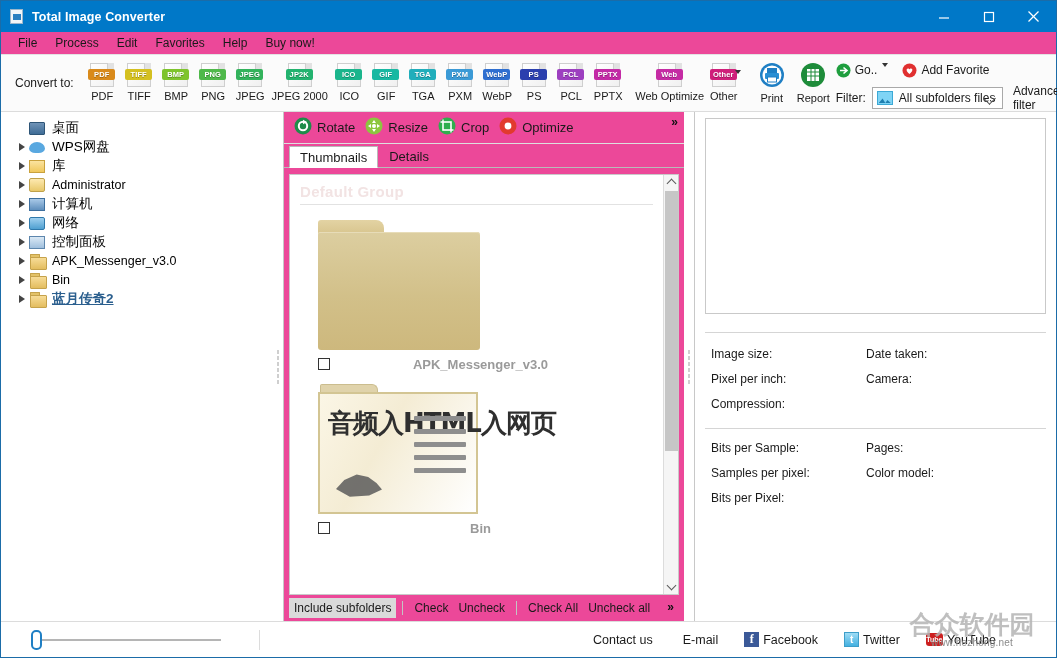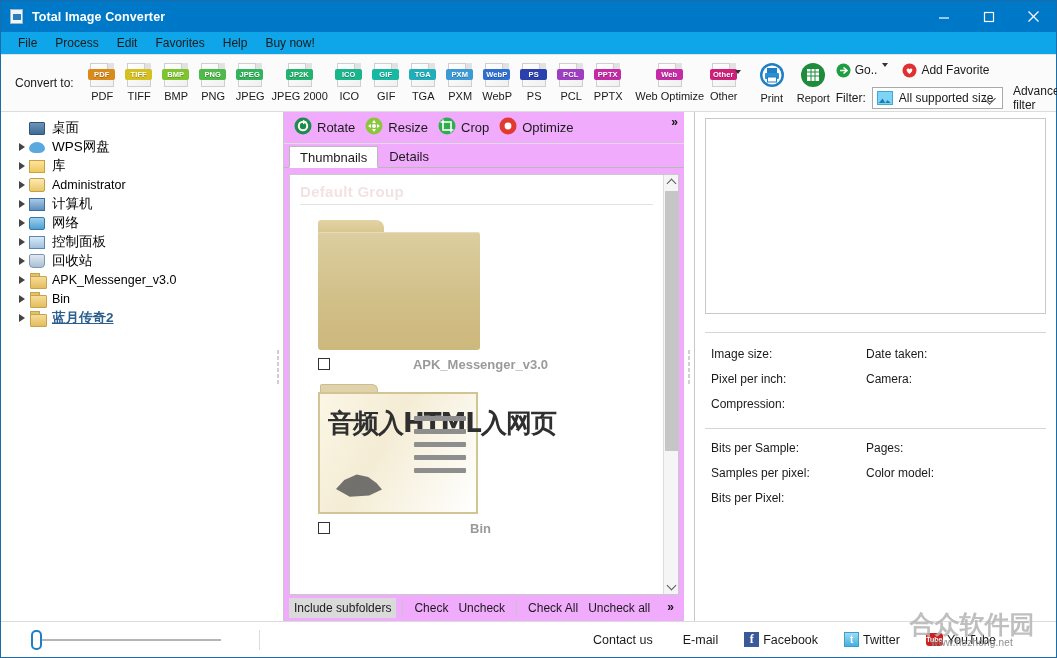--- a/index.html
+++ b/index.html
@@ -42,21 +42,21 @@
     font-size: 12.5px; font-weight: bold; letter-spacing: .1px;
   }
   .win-btns { position: absolute; right: 0; top: 0; height: 31px; display: flex; }
   .win-btn {
     width: 45px; height: 31px; display: flex; align-items: center; justify-content: center;
   }
   .win-btn svg { display: block; }
 
   
   .menubar {
-    height: 23px; background: #0ea5e9; display: flex; align-items: center;
+    height: 23px; background: #ec4899; display: flex; align-items: center;
     border-bottom: 1px solid #e3e3e3; flex: none; padding-left: 8px;
   }
   .menu-item { padding: 3px 9px; font-size: 12px; color: #1a1a1a; }
 
   
   .toolbar {
     height: 57px; background: #fbfbfb;
     border-bottom: 1px solid #dcdcdc;
     display: flex; align-items: flex-start; flex: none;
     position: relative;
@@ -164,21 +164,21 @@
     content:""; position:absolute; left:1px; top:3px; width:15px; height:11px;
     background: linear-gradient(#f7dc97,#e3bd5f); border:1px solid #c5a24b; border-radius:1px;
   }
 
   
   .splitter { width: 10px; flex:none; display:flex; align-items:center; justify-content:center; background:#ffffff;}
   .splitter .dots { width:4px; height:36px; background-image: radial-gradient(#cfcfcf 40%, transparent 41%); background-size: 4px 6px;}
   .vline { width:1px; background:#c8c8c8; flex:none; }
 
   
-  .center { width: 400px; flex:none; display:flex; flex-direction:column; min-width:0; background:#f0abfc;}
+  .center { width: 400px; flex:none; display:flex; flex-direction:column; min-width:0; background:#ec4899;}
   .ops-bar { height: 32px; display:flex; align-items:center; border-bottom:1px solid #dedede; position:relative;}
   .op { display:flex; align-items:center; margin-left:10px; }
   .op .olab { font-size:13px; color:#1a1a1a; margin-left:5px; }
   .chev-more {
     position:absolute; right:6px; top:3px; font-size:12px; font-weight:bold; color:#111;
   }
   .tabs { height: 24px; display:flex; align-items:flex-end; padding-left:5px; border-bottom:1px solid #b9b9b9;}
   .tab {
     height: 22px; padding: 0 10px; display:flex; align-items:center; font-size:13px;
     border:1px solid transparent; color:#1a1a1a;
@@ -524,21 +524,21 @@
                 <path d="M7.5 11 C4 8.5 4 5.5 6 5.5 C7 5.5 7.5 6.3 7.5 6.3 C7.5 6.3 8 5.5 9 5.5 C11 5.5 11 8.5 7.5 11 Z" fill="#ffffff"></path>
               </svg>
           </span>
           <span class="lbl">Add Favorite</span>
         </div>
       </div>
       <div class="rt-row2">
         <div class="filter-label">Filter:</div>
         <div class="filter-box">
           <div class="pic-ico"></div>
-          <div class="ftxt">All supported size</div>
+          <div class="ftxt">All subfolders files</div>
           <div class="chev"></div>
         </div>
         <div class="adv-filter">Advanced filter</div>
       </div>
     </div>
   </div>
 
   <div class="body">
 
     <div class="sidebar" id="sidebar-tree">
@@ -595,29 +595,20 @@
           <div class="tlab cn">网络</div>
         </div>
         <div class="tree-row l1">
           <div class="arrow">
             <i></i>
           </div>
           <div class="tico">
             <div class="ic-cpanel" style="width: 16px;"></div>
           </div>
           <div class="tlab cn">控制面板</div>
-        </div>
-        <div class="tree-row l1">
-          <div class="arrow">
-            <i></i>
-          </div>
-          <div class="tico">
-            <div class="ic-bin" style="width: 16px;"></div>
-          </div>
-          <div class="tlab cn">回收站</div>
         </div>
         <div class="tree-row l1">
           <div class="arrow">
             <i></i>
           </div>
           <div class="tico">
             <div class="ic-folder" style="width: 16px;"></div>
           </div>
           <div class="tlab">APK_Messenger_v3.0</div>
         </div>

